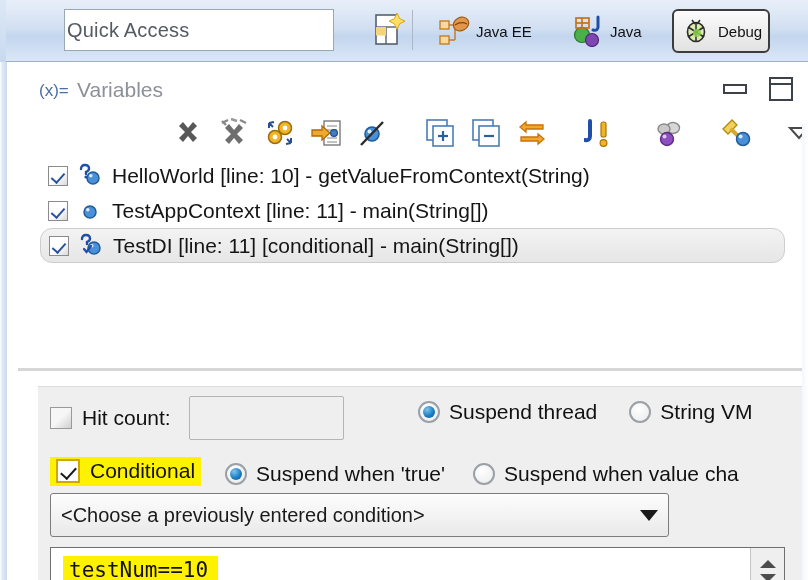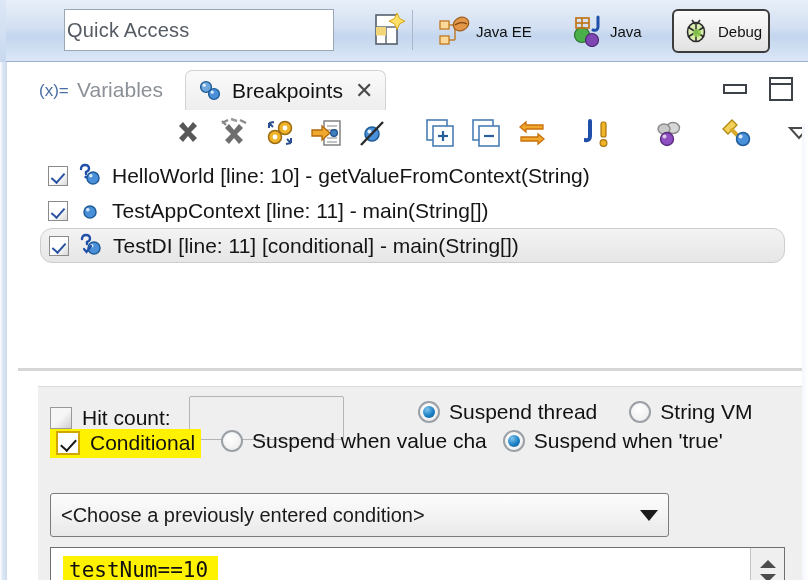--- a/index.html
+++ b/index.html
@@ -186,22 +186,22 @@
     background: radial-gradient(circle at 40% 35%, #ffffff 0%, #f0f0f0 70%);
     position: relative; flex: none;
   }
   .radio-on::after {
     content: "";
     position: absolute; left: 3px; top: 3px;
     width: 12px; height: 12px; border-radius: 50%;
     background: radial-gradient(circle at 35% 30%, #7fc4ee 0%, #1b7fc4 55%, #0b5c96 100%);
   }
   .row-cond {
-    position: absolute; left: 12px; top: 42px;
-    display: flex; align-items: flex-start; gap: 2px;
+    position: absolute; left: 12px; top: 70px;
+    display: flex; align-items: flex-end; gap: 10px;
   }
   .hl-yellow {
     background: #fff200;
     padding: 2px 6px 3px 6px;
   }
   .opt-grp { display: flex; align-items: center; gap: 9px; }
 
   .combo {
     position: absolute; left: 12px; top: 106px;
     width: 619px; height: 44px;
@@ -327,30 +327,20 @@
 
     <div class="tabbar">
 
       <div class="tab tab-inactive">
         <svg width="30" height="22" viewBox="0 0 30 22">
           <text x="0" y="17" font-family="Liberation Sans, sans-serif" font-size="17" fill="#4a6fa5">(x)=</text>
         </svg>
         <span>Variables</span>
       </div>
 
-      <div class="tab tab-active">
-        <svg width="26" height="24" viewBox="0 0 26 24">
-          <circle cx="8" cy="8" r="5.4" fill="#6fa8dc" stroke="#1f5c99" stroke-width="1.4"></circle>
-          <circle cx="6.2" cy="6.2" r="1.6" fill="#ffffff" opacity="0.8"></circle>
-          <circle cx="16" cy="15" r="5.4" fill="#4a90d9" stroke="#1f5c99" stroke-width="1.4"></circle>
-          <circle cx="14.2" cy="13.2" r="1.6" fill="#ffffff" opacity="0.8"></circle>
-        </svg>
-        <span>Breakpoints</span>
-        <span class="tab-close">✕</span>
-      </div>
 
       <div class="view-minmax">
         <svg width="26" height="14" viewBox="0 0 26 14">
           <rect x="2" y="3" width="22" height="8" fill="none" stroke="#3d4148" stroke-width="2"></rect>
         </svg>
         <svg width="26" height="26" viewBox="0 0 26 26">
           <rect x="2" y="2" width="22" height="22" fill="none" stroke="#3d4148" stroke-width="2"></rect>
           <line x1="2" y1="8" x2="24" y2="8" stroke="#3d4148" stroke-width="2"></line>
         </svg>
       </div>
@@ -522,28 +512,28 @@
           <span class="lbl">String VM</span>
         </span>
       </div>
 
       <div class="row-cond">
         <span class="hl-yellow" style="display:flex; align-items:center; gap:10px;">
           <span class="chk-checked-yellow"></span>
           <span class="lbl">Conditional</span>
         </span>
 
+        <span class="opt-grp" style="margin-left:14px;">
+          <span class="radio radio-on"></span>
+          <span class="lbl">Suspend when 'true'</span>
+        </span>
+
         <span class="opt-grp" style="margin-left:18px;">
           <span class="radio"></span>
           <span class="lbl">Suspend when value cha</span>
-        </span>
-
-        <span class="opt-grp" style="margin-left:14px;">
-          <span class="radio radio-on"></span>
-          <span class="lbl">Suspend when 'true'</span>
         </span>
       </div>
 
       <div class="combo">
         <span class="combo-text">&lt;Choose a previously entered condition&gt;</span>
         <span class="combo-arrow"></span>
       </div>
 
       <div class="cond-editor">
         <div class="cond-code-line">

